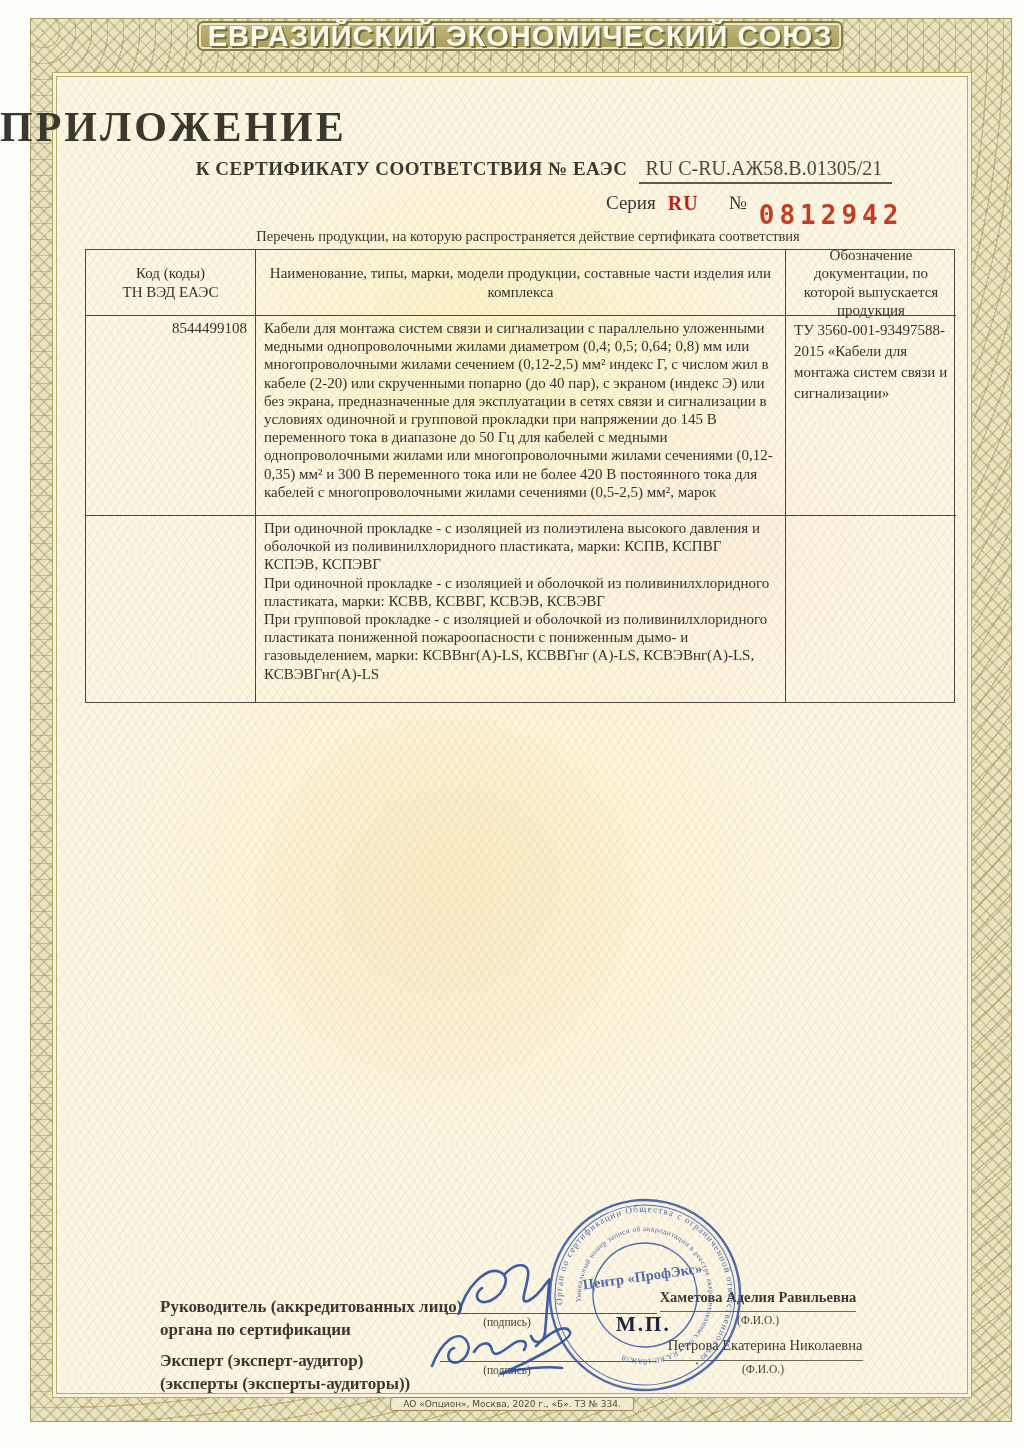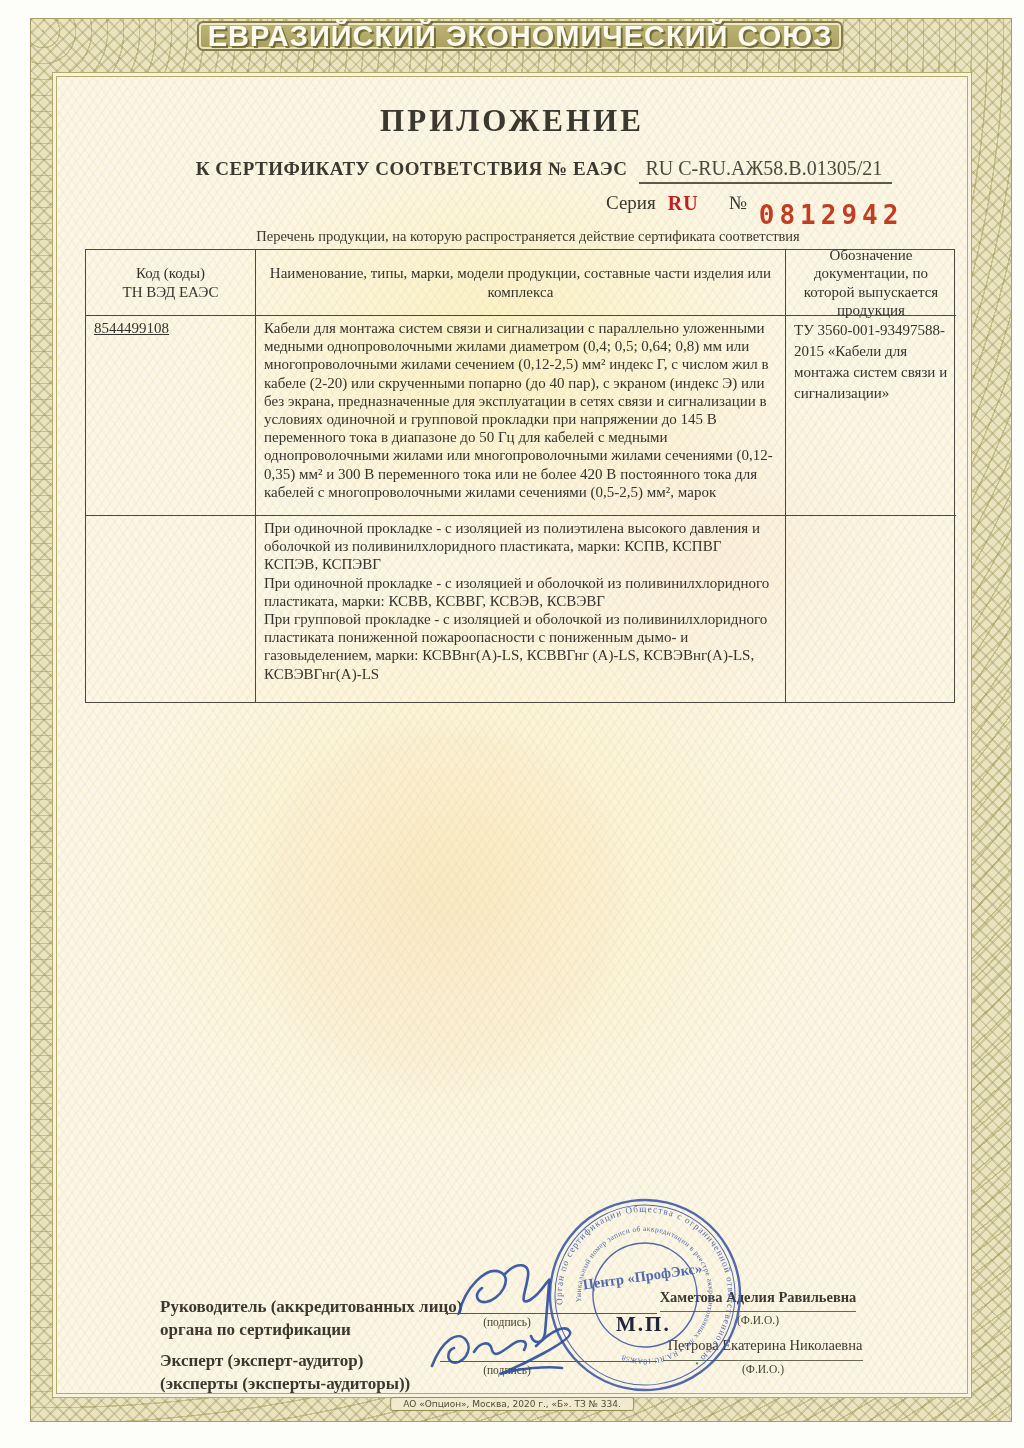--- a/index.html
+++ b/index.html
@@ -46,21 +46,21 @@
   }
   .eaeu-banner .banner-text {
     font-family:"Liberation Sans", sans-serif;
     font-weight:700; font-size:29px; letter-spacing:1px; color:#fcfaef;
     text-shadow:2px 2px 0 rgba(103,96,48,.85);
     white-space:nowrap;
   }
   
   .doc-title {
     position:absolute; left:0; top:103px; width:100%;
-    text-align:center; font-weight:700; font-size:31px; letter-spacing:3px;
+    font-weight:700; font-size:42px; letter-spacing:3px;
     color:#3b382f; z-index:3;
   }
   .cert-line {
     position:absolute; left:32px; top:157px; width:100%;
     display:flex; justify-content:center; align-items:baseline; gap:12px; z-index:3;
   }
   .cert-subtitle { font-weight:700; font-size:19px; letter-spacing:.5px; color:#3b382f; white-space:nowrap; }
   .cert-number { font-size:20px; color:#4b483c; border-bottom:2px solid #5c594a; padding:0 10px 2px 6px; white-space:nowrap; }
   .series-line {
     position:absolute; left:606px; top:192px;
@@ -90,21 +90,21 @@
   .cell.last-col { border-right:none; }
   .cell.last-row { border-bottom:none; }
   .head-cell {
     height:66px; display:flex; flex-direction:column;
     align-items:center; justify-content:center; text-align:center;
     padding:2px 10px;
   }
   .body-cell { padding:3px 8px 0 8px; }
   .row-1 { height:200px; }
   .row-2 { height:186px; }
-  .code-cell { text-align:left;text-decoration:underline; }
+  .code-cell { text-align:right; }
   .doc-cell { line-height:21px; padding-top:4px; }
   .desc-cell p { margin:0; }
   
   .role-label {
     position:absolute; font-weight:700; font-size:17px; line-height:23px;
     color:#3b382f; z-index:3;
   }
   .role1 { left:160px; top:1295px; width:305px; }
   .role2 { left:160px; top:1349px; width:330px; }
   .sig-line { position:absolute; border-top:1px solid #5c594a; z-index:3; }

